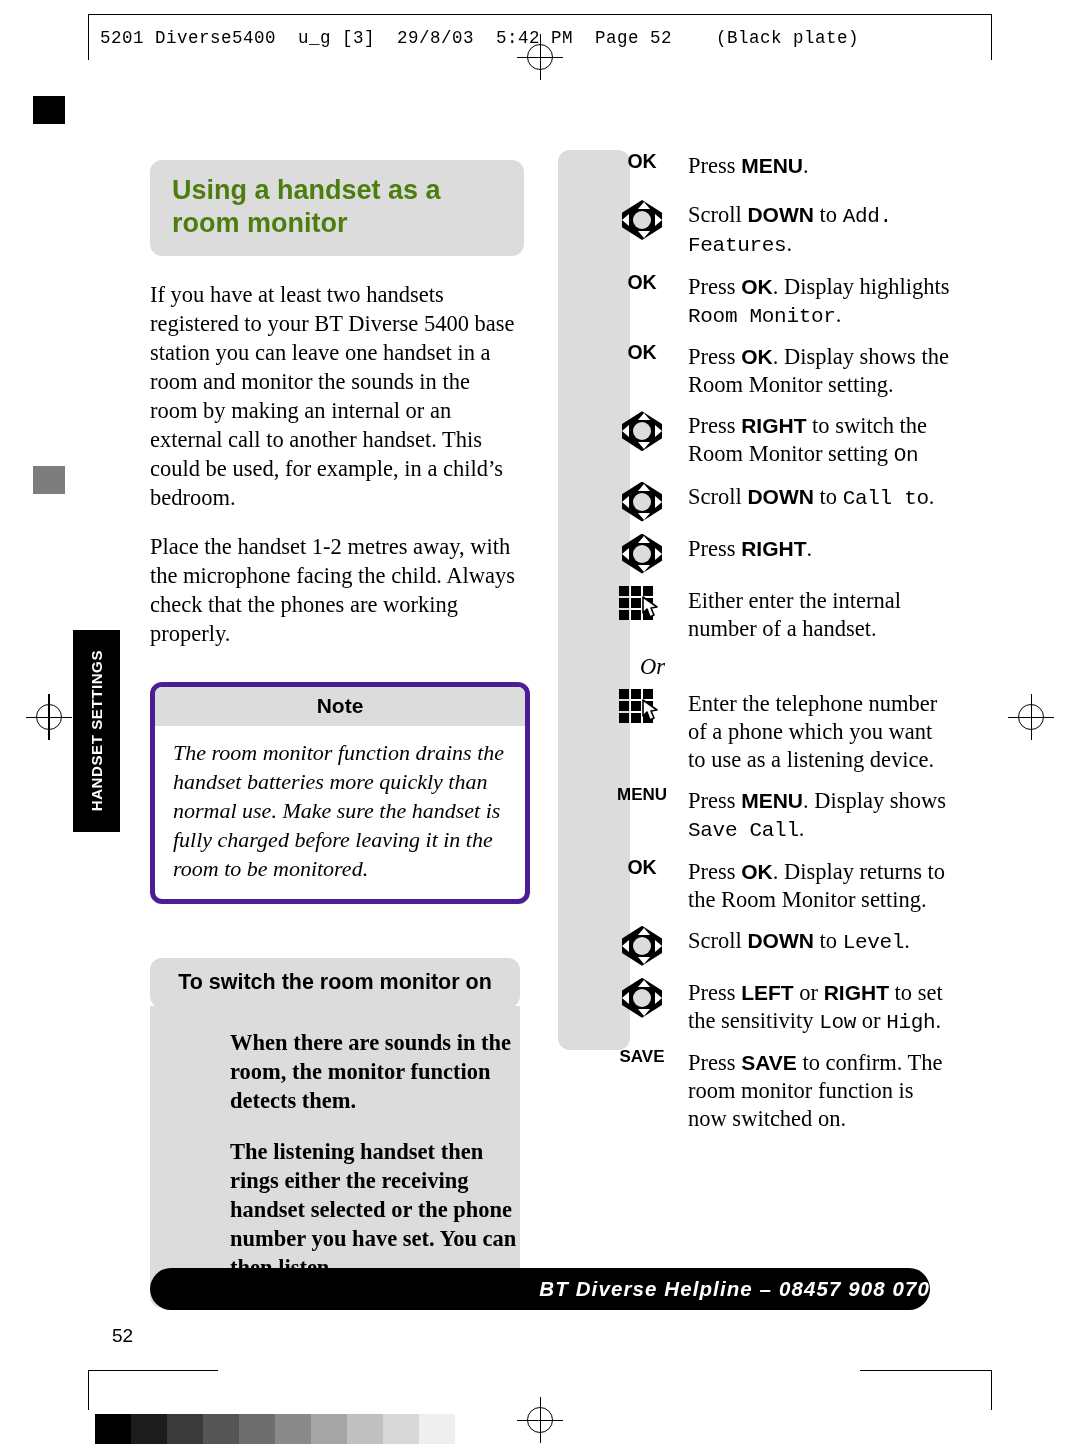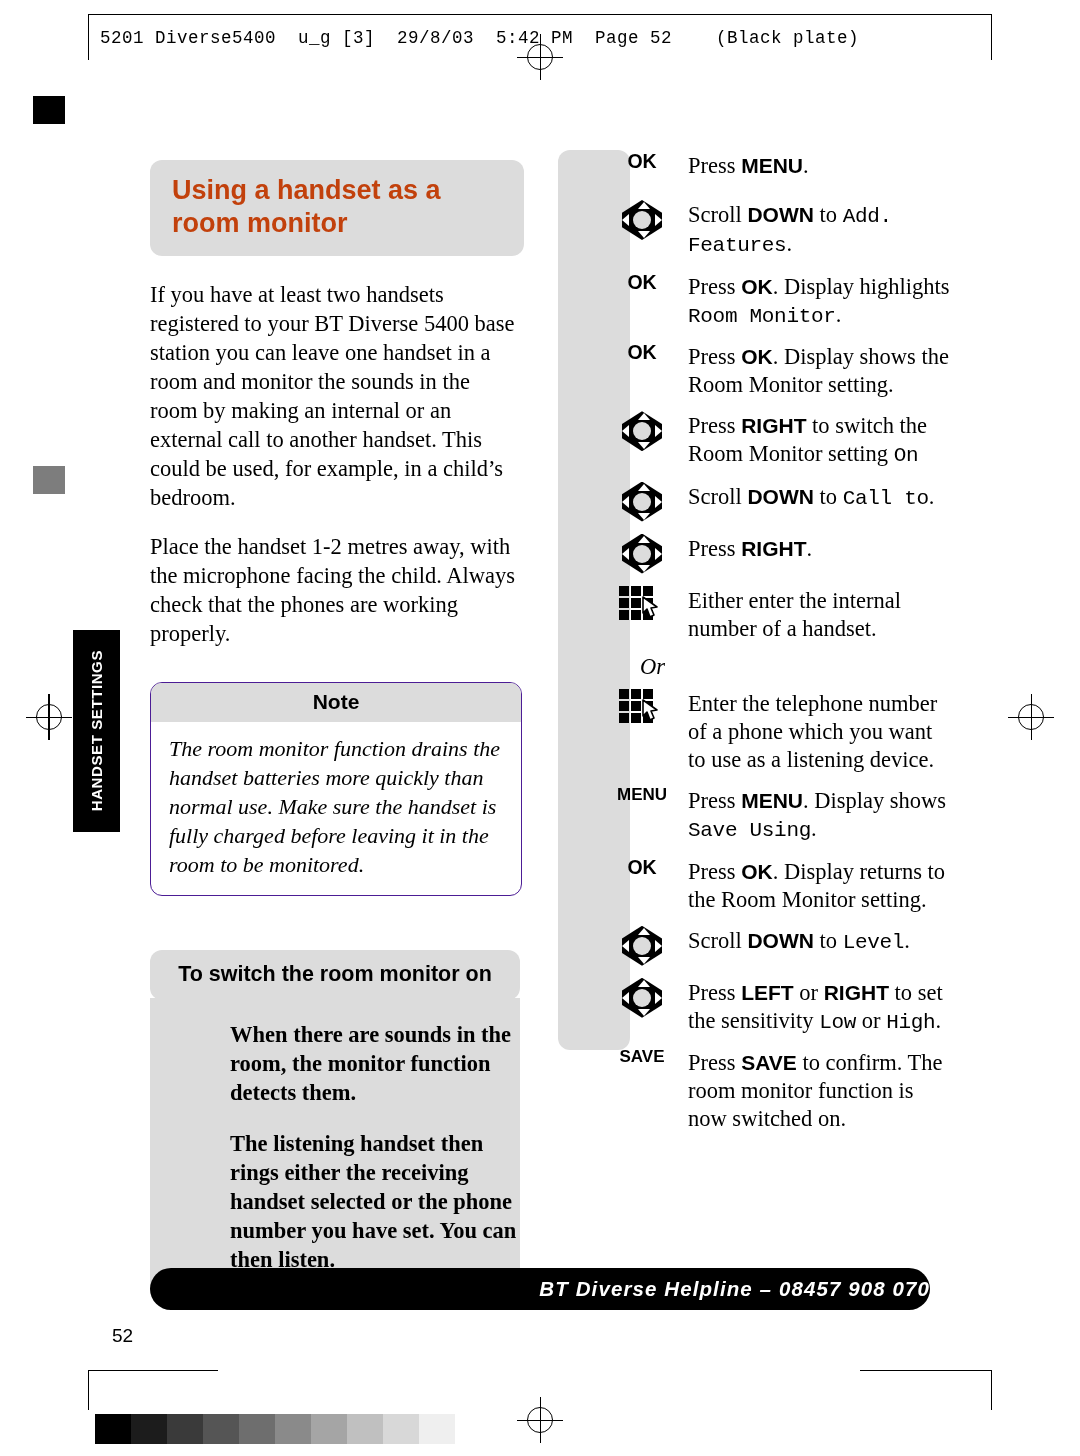--- a/index.html
+++ b/index.html
@@ -81,36 +81,36 @@
     border-radius:12px;
     padding:14px 22px 16px 22px;
     width:330px;
   }
   .title-banner h1 {
     margin:0;
     font-family:"Liberation Sans", sans-serif;
     font-weight:bold;
     font-size:27px;
     line-height:1.22;
-    color:#c2410c;
+    color:#4d7c0f;
   }
 
   .body-p {
     margin:20px 0 0 0;
     font-size:22.5px;
     line-height:1.29;
     text-align:left;
   }
   .body-p.first { margin-top:24px; }
 
   
   .note-box {
     margin-top:34px;
     width:370px;
-    border:1px solid #4c1d95;
+    border:5px solid #4c1d95;
     border-radius:12px;
     overflow:hidden;
     background:#fff;
   }
   .note-head {
     background:#dcdcdc;
     text-align:center;
     font-family:"Liberation Sans", sans-serif;
     font-weight:bold;
     font-size:21px;
@@ -459,21 +459,21 @@
                 <path d="M4 3 L4 19 L8 15 L11 23 L15 21 L12 14 L18 13 Z" fill="#ffffff" stroke="#000000" stroke-width="1.6" stroke-linejoin="round"></path>
               </svg>
             </div>
           </div>
           <div class="txt"><span>Enter the telephone number of a phone which you want to use as a listening device.</span></div>
         </div>
         <div class="step">
           <div class="key">
             <div class="key-label small">MENU</div>
           </div>
-          <div class="txt"><span>Press </span><span class="bold-s">MENU</span><span>. Display shows </span><span class="lcd">Save Using</span><span>.</span></div>
+          <div class="txt"><span>Press </span><span class="bold-s">MENU</span><span>. Display shows </span><span class="lcd">Save Call</span><span>.</span></div>
         </div>
         <div class="step">
           <div class="key">
             <div class="key-label">OK</div>
           </div>
           <div class="txt"><span>Press </span><span class="bold-s">OK</span><span>. Display returns to the Room Monitor setting.</span></div>
         </div>
         <div class="step">
           <div class="key">
             <div class="navpad">

